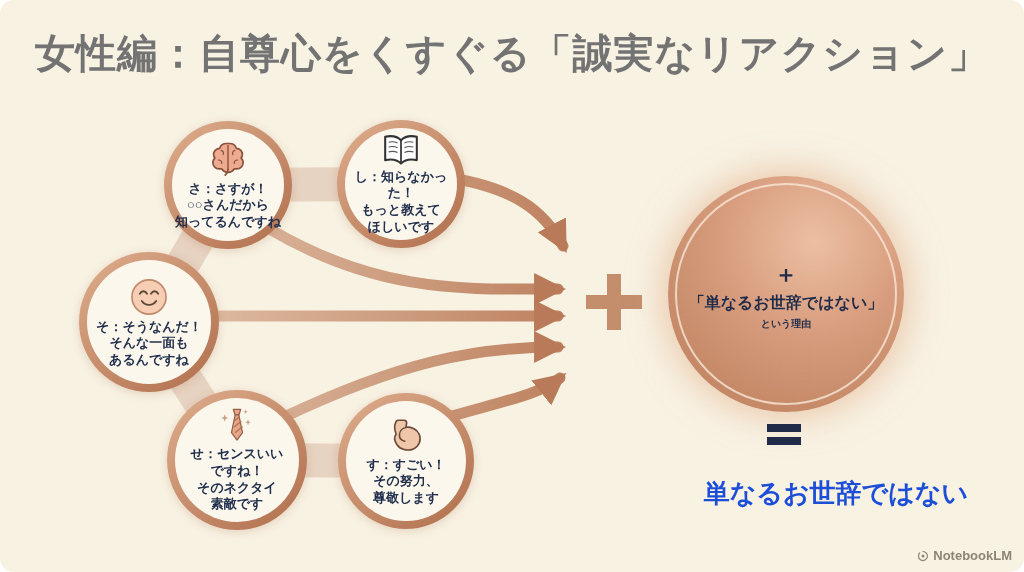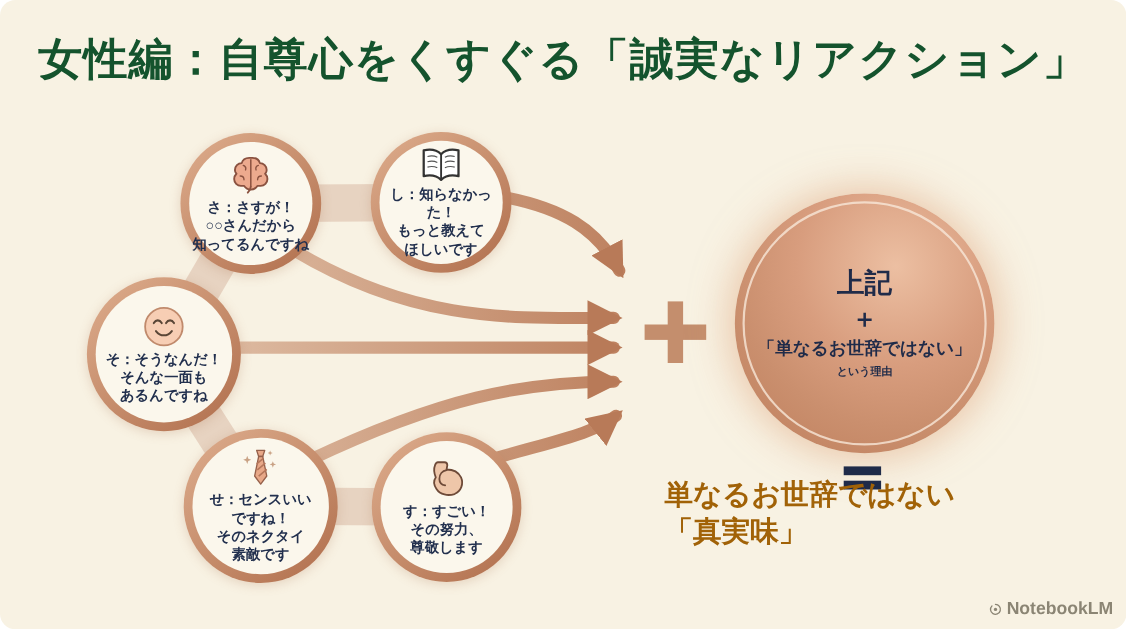--- a/index.html
+++ b/index.html
@@ -5,21 +5,21 @@
   html,body{margin:0;padding:0;background:#ffffff;}
   body{font-family:"Liberation Sans","DejaVu Sans",sans-serif;}
   .canvas{
     position:relative;width:1024px;height:572px;margin:0 auto;
     background:#f8f2e3;border-radius:14px;overflow:hidden;
   }
   
   .title{
     position:absolute;top:26px;left:0;width:100%;text-align:center;
     font-family:"Liberation Serif","DejaVu Serif",serif;
-    font-size:40px;font-weight:bold;color:#14532d;letter-spacing:1px;margin:0;
+    font-size:40px;font-weight:bold;color:#737373;letter-spacing:1px;margin:0;
   }
   
   .flow-svg{position:absolute;left:0;top:0;width:1024px;height:572px;z-index:1;}
   
   .bubble{
     position:absolute;border-radius:50%;z-index:2;padding:8px;box-sizing:border-box;
     background:linear-gradient(140deg,#dcab8b 5%,#b2714f 95%);
     box-shadow:0 2px 10px rgba(170,115,80,.25);
   }
   .bubble .inner{
@@ -55,27 +55,27 @@
   .big-l1{font-size:25px;line-height:1.2;}
   .big-l2{font-size:23px;line-height:1.5;}
   .big-l3{font-size:16px;line-height:1.55;}
   .big-l4{font-size:10px;line-height:1.55;}
   
   .equals{position:absolute;left:767px;top:424px;width:34px;height:21px;z-index:2;}
   .equals div{width:34px;height:8px;background:#1f2b49;}
   .equals div + div{margin-top:5px;}
   
   .result{
-    position:absolute;left:604px;top:432px;width:364px;text-align:left;z-index:2;
-    color:#a16207;font-weight:bold;font-size:26px;line-height:1.32;
+    position:absolute;left:604px;top:476px;width:364px;text-align:right;z-index:2;
+    color:#1d4ed8;font-weight:bold;font-size:26px;line-height:1.32;
   }
   
   .watermark{
     position:absolute;right:12px;bottom:9px;display:flex;align-items:center;gap:4px;
-    color:#8b8574;font-size:16px;font-weight:bold;z-index:3;
+    color:#8b8574;font-size:13px;font-weight:bold;z-index:3;
   }
 </style>
 </head>
 <body>
 
 <div class="canvas">
 
   <h1 class="title">女性編：自尊心をくすぐる「誠実なリアクション」</h1>
 
   <svg class="flow-svg" viewBox="0 0 1024 572" aria-hidden="true">
@@ -175,35 +175,33 @@
   </div>
 
   <div class="plus" role="img" aria-label="＋">
     <div class="ph"></div>
       <div class="pv"></div>
   </div>
 
   <div class="big-circle">
     <div class="ring"></div>
     <div class="big-lines">
-      <div class="big-l1">上記</div>
       <div class="big-l2">＋</div>
       <div class="big-l3">「単なるお世辞ではない」</div>
       <div class="big-l4">という理由</div>
     </div>
   </div>
 
   <div class="equals" role="img" aria-label="＝">
     <div></div>
       <div></div>
   </div>
 
   <div class="result">
     <div>単なるお世辞ではない</div>
-    <div>「真実味」</div>
   </div>
 
   <div class="watermark">
     <svg width="12" height="12" viewBox="0 0 24 24">
       <path d="M12 3a9 9 0 1 1-6.4 2.6" stroke="#8b8574" stroke-width="2.4" fill="none" stroke-linecap="round"></path>
       <circle cx="12" cy="12" r="3" fill="#8b8574"></circle>
     </svg>
     <span>NotebookLM</span>
   </div>
 

